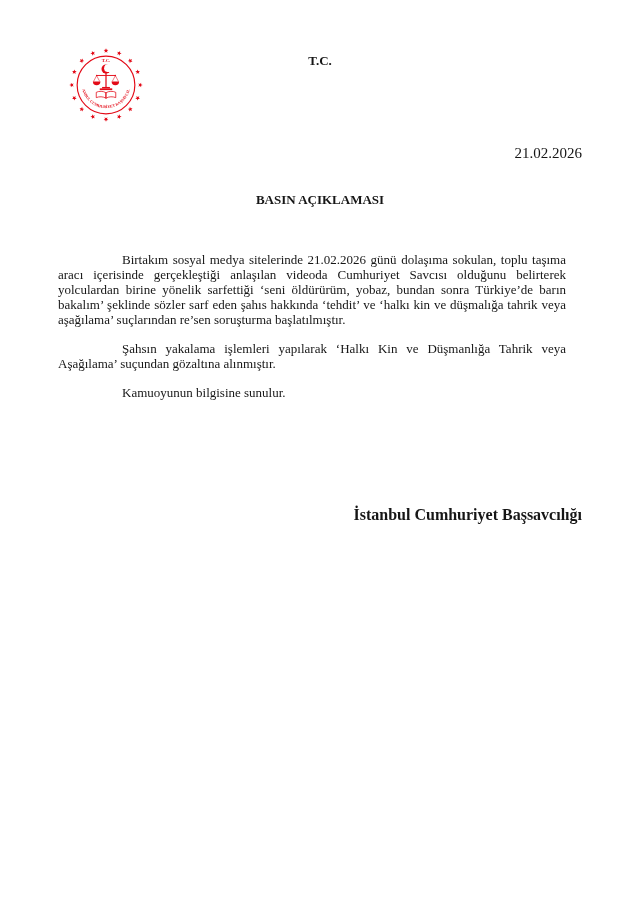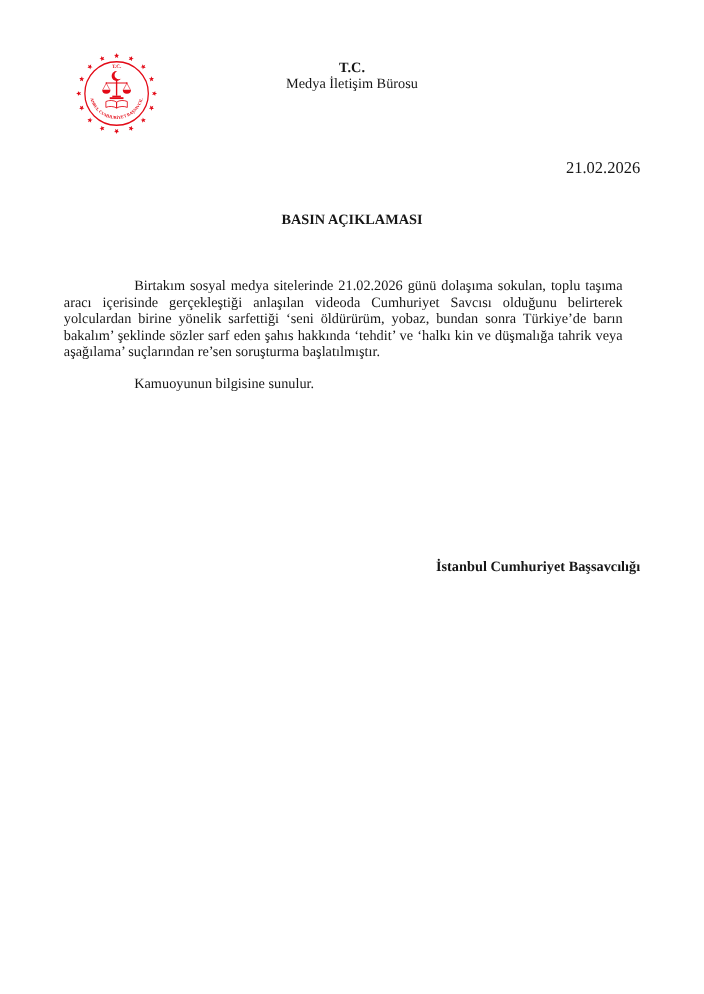--- a/index.html
+++ b/index.html
@@ -38,21 +38,21 @@
   }
   
   .doc-body {
     position:absolute; top:252px; left:58px; width:524px;
     font-size:13px; line-height:15px; text-align:justify;
   }
   .doc-body p { text-indent:64px; margin:0 16px 14px 0; }
   
   .signature {
     position:absolute; top:507px; right:58px;
-    font-weight:bold; font-size:13px; line-height:15px;
+    font-weight:bold; font-size:16px; line-height:15px;
   }
 </style>
 </head>
 <body>
 
 <div class="page">
 
   <div class="emblem">
     <svg viewBox="0 0 100 100">
       <defs>
@@ -113,27 +113,27 @@
       </g>
 
       <text font-size="5" font-weight="bold" font-family="Liberation Serif, serif" fill="currentColor">
         <textPath href="#arcBottom" startOffset="50%" text-anchor="middle">İSTANBUL CUMHURİYET BAŞSAVCILIĞI</textPath>
       </text>
     </svg>
   </div>
 
   <div class="letterhead">
     <div class="bold">T.C.</div>
-    <div>Medya İletişim Bürosu</div>
   </div>
 
   <div class="doc-date">21.02.2026</div>
 
   <div class="doc-title">BASIN AÇIKLAMASI</div>
 
   <div class="doc-body">
     <p>Birtakım sosyal medya sitelerinde 21.02.2026 günü dolaşıma sokulan, toplu taşıma aracı içerisinde gerçekleştiği anlaşılan videoda Cumhuriyet Savcısı olduğunu belirterek yolculardan birine yönelik sarfettiği ‘seni öldürürüm, yobaz, bundan sonra Türkiye’de barın bakalım’ şeklinde sözler sarf eden şahıs hakkında ‘tehdit’ ve ‘halkı kin ve düşmalığa tahrik veya aşağılama’ suçlarından re’sen soruşturma başlatılmıştır.</p>
+    <p>Şahsın yakalama işlemleri yapılarak ‘Halkı Kin ve Düşmanlığa Tahrik veya Aşağılama’ suçundan gözaltına alınmıştır.</p>
     <p>Kamuoyunun bilgisine sunulur.</p>
   </div>
 
   <div class="signature">İstanbul Cumhuriyet Başsavcılığı</div>
 
 </div>
 
 </body></html>

